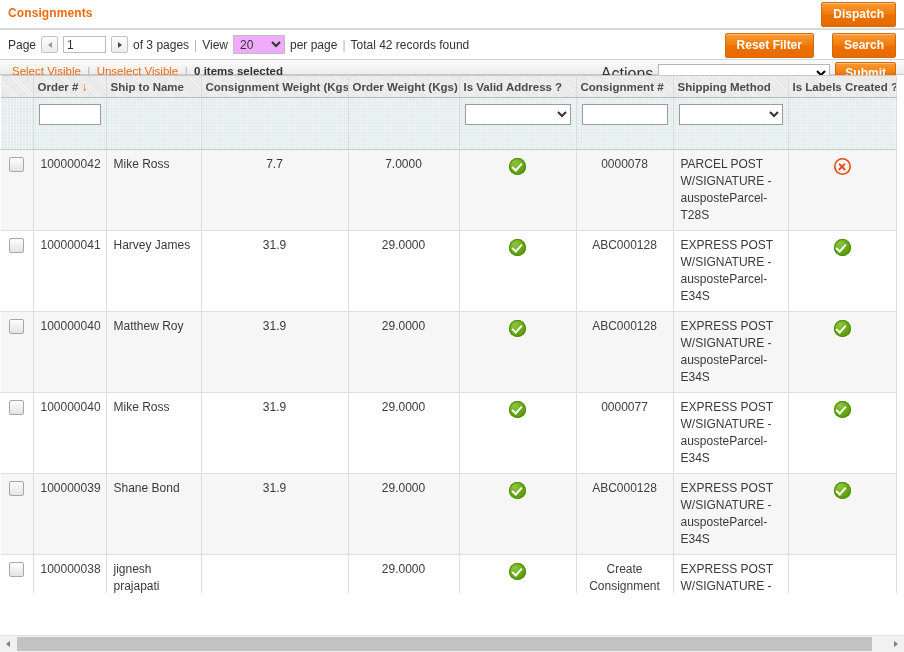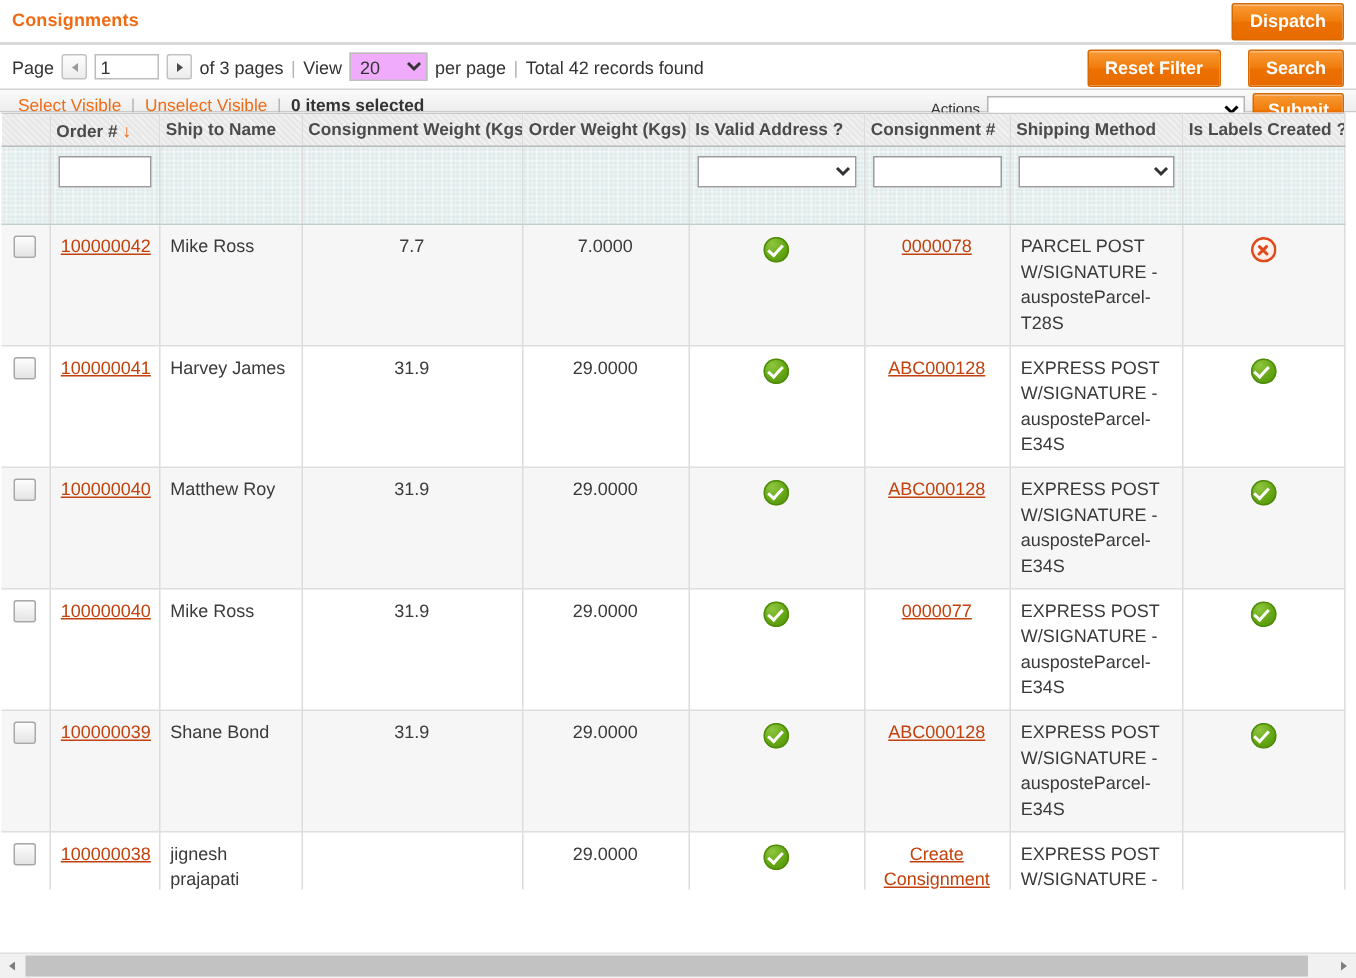--- a/index.html
+++ b/index.html
@@ -161,21 +161,21 @@
   }
   .ma-count { font-weight: bold; color: #333; }
   .ma-right {
     position: absolute;
     right: 8px;
     top: 2px;
     display: flex;
     align-items: center;
     gap: 5px;
   }
-  .ma-label { font-size: 10px; color: #333; }
+  .ma-label { font-size: 16px; color: #333; }
   .ma-select {
     width: 172px;
     height: 19px;
     border: 1px solid #b5b5b5;
     background: #fff;
     font-size: 12px;
     font-family: "Liberation Sans", sans-serif;
     box-sizing: border-box;
   }
   .btn-sm { padding: 3px 9px 4px 9px; text-decoration: underline; }
@@ -288,22 +288,21 @@
     width: 13px;
     height: 13px;
     border: 1px solid #a8a8a8;
     border-radius: 2px;
     background: linear-gradient(to bottom,#fdfdfd,#e4e4e4);
     display: inline-block;
     cursor: pointer;
     vertical-align: middle;
   }
   a.cell-link {
-    color: #c2410c;
-    text-decoration: underline;
+    color: #404040;
     cursor: pointer;
   }
   .ship-method { text-align: left; color: #3a3a3a; }
 
   
   .ico {
     display: inline-block;
     width: 17px;
     height: 17px;
     border-radius: 50%;

